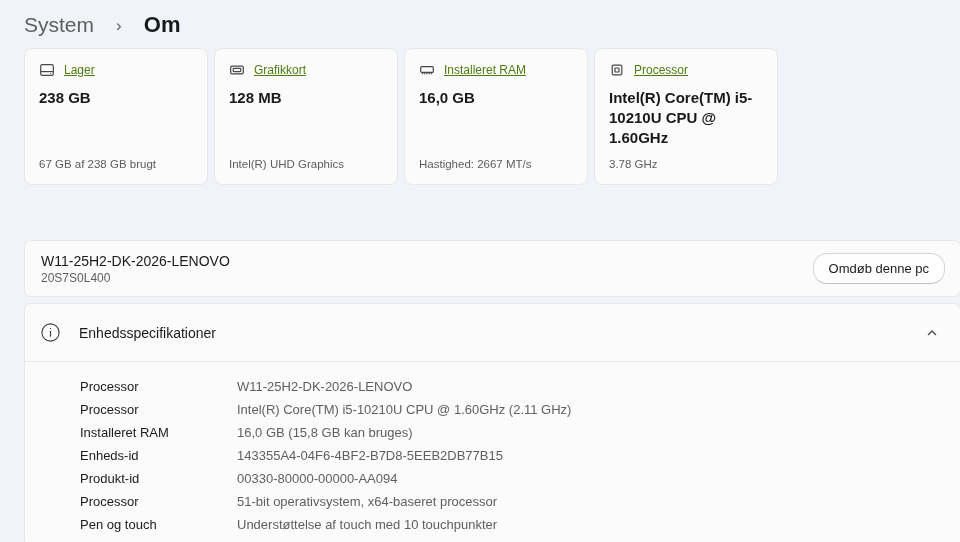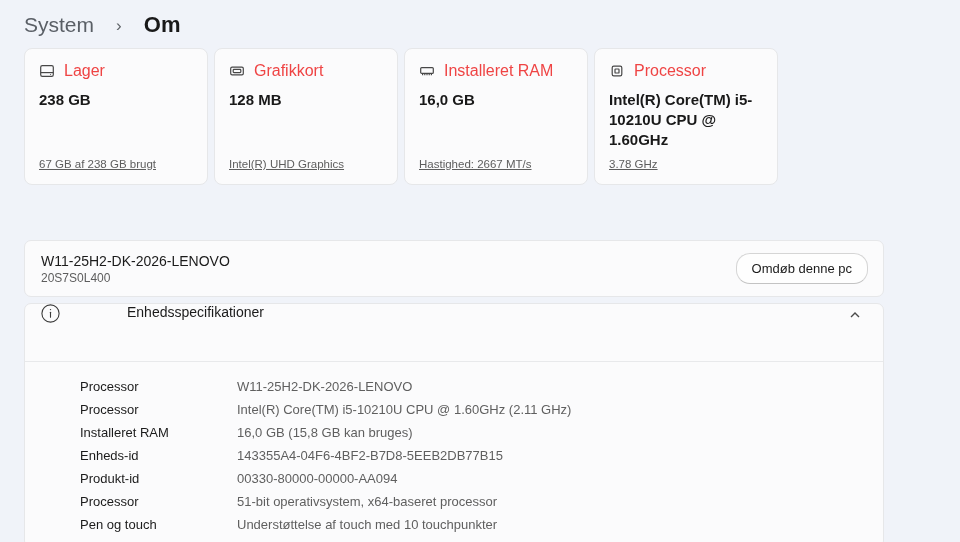--- a/index.html
+++ b/index.html
@@ -26,33 +26,33 @@
   .cards { display: flex; gap: 6px; }
   .card {
     width: 184px; height: 137px;
     background: #fbfbfc;
     border: 1px solid #e6e7e9;
     border-radius: 8px;
     padding: 13px 14px 14px 14px;
     display: flex; flex-direction: column;
   }
   .card-title-row { display: flex; align-items: center; gap: 9px; }
-  .card-title { font-size: 16px; color: #ef4444; }
+  .card-title { font-size: 12px; color: #4d7c0f; text-decoration: underline; }
   .card-icon { width: 16px; height: 16px; flex: 0 0 16px; display: inline-flex; }
   .card-icon svg { width: 16px; height: 16px; }
   .card-value {
     margin-top: 10px;
     font-size: 15px; font-weight: 700; color: #191919;
     line-height: 20px;
   }
-  .card-footer { margin-top: auto; font-size: 11.5px; color: #5d5d5d; text-decoration: underline; }
+  .card-footer { margin-top: auto; font-size: 11.5px; color: #5d5d5d; }
 
   
   .panel {
-    width: 860px;
+    width: 937px;
     background: #fbfbfc;
     border: 1px solid #e6e7e9;
     border-radius: 7px;
   }
   .device-panel {
     margin-top: 55px;
     height: 57px;
     display: flex; align-items: center;
     padding: 0 15px 0 16px;
   }
@@ -69,24 +69,23 @@
     font-family: inherit;
     font-size: 13px; color: #1b1b1b;
     padding: 7px 15px;
     cursor: pointer;
     white-space: nowrap;
   }
 
   .spec-panel { margin-top: 6px; overflow: hidden; }
   .spec-header {
     height: 57px;
-    display: flex; align-items: flex-start;
+    display: flex; align-items: center;
     padding: 0 17px 0 16px;
     cursor: pointer;
-    gap: 48px;
   }
   .info-icon { width: 19px; height: 19px; display: inline-flex; margin-right: 19px; }
   .spec-title { font-size: 14px; color: #1b1b1b; }
   .chevron-btn {
     background: transparent; border: none; cursor: pointer;
     margin-left: 26px;
     width: 22px; height: 22px;
     display: inline-flex; align-items: center; justify-content: center;
   }
   .divider { height: 1px; background: #e8e9eb; width: 100%; }

